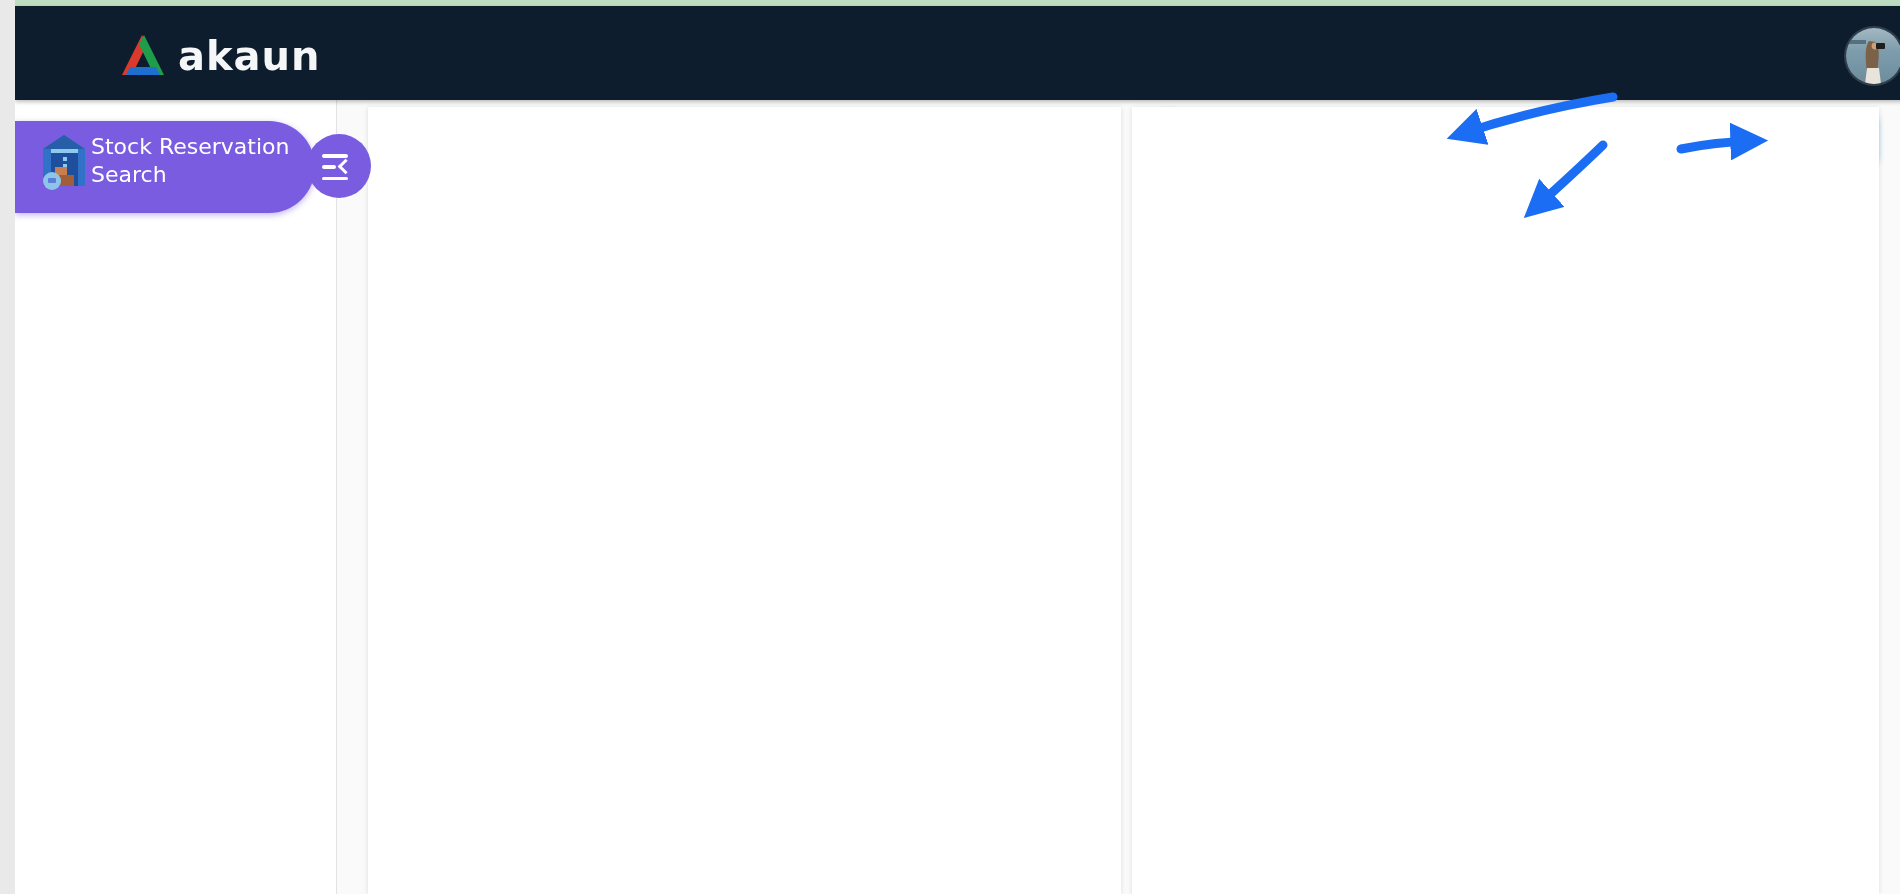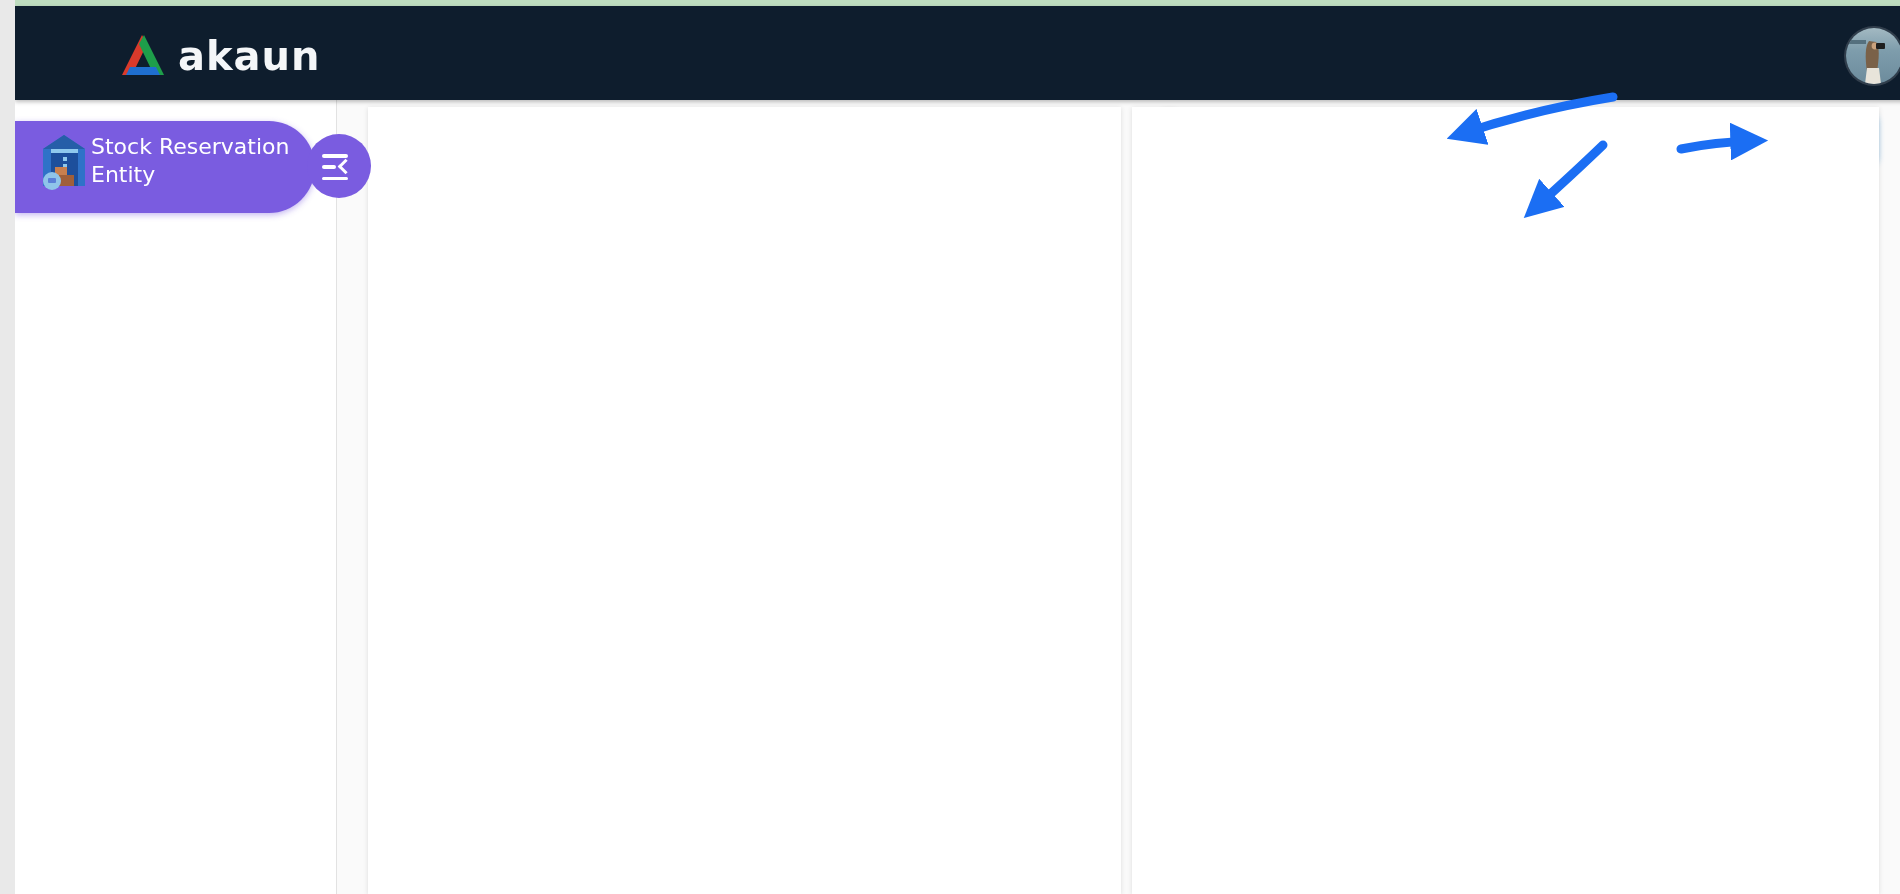--- a/index.html
+++ b/index.html
@@ -177,21 +177,21 @@
       <rect x="22" y="23" width="4" height="4" fill="#8fc9ee"></rect>
       <rect x="22" y="30" width="4" height="4" fill="#8fc9ee"></rect>
       <rect x="14" y="33" width="12" height="9" fill="#c87f4f"></rect>
       <rect x="18" y="41" width="15" height="11" fill="#a05f3a"></rect>
       <circle cx="11" cy="47" r="9" fill="#8fc4ea"></circle>
       <rect x="7" y="44" width="8" height="5" rx="1" fill="#5a7fd8"></rect>
     </svg>
   </div>
   <div class="abs applet-label">
     <div>Stock Reservation</div>
-    <div>Entity</div>
+    <div>Search</div>
   </div>
   <div class="abs collapse-icon">
     <div class="bar b1"></div>
     <div class="row2">
         <div class="b2"></div>
         <div class="chev"></div>
       </div>
     <div class="bar b3"></div>
   </div>
 

